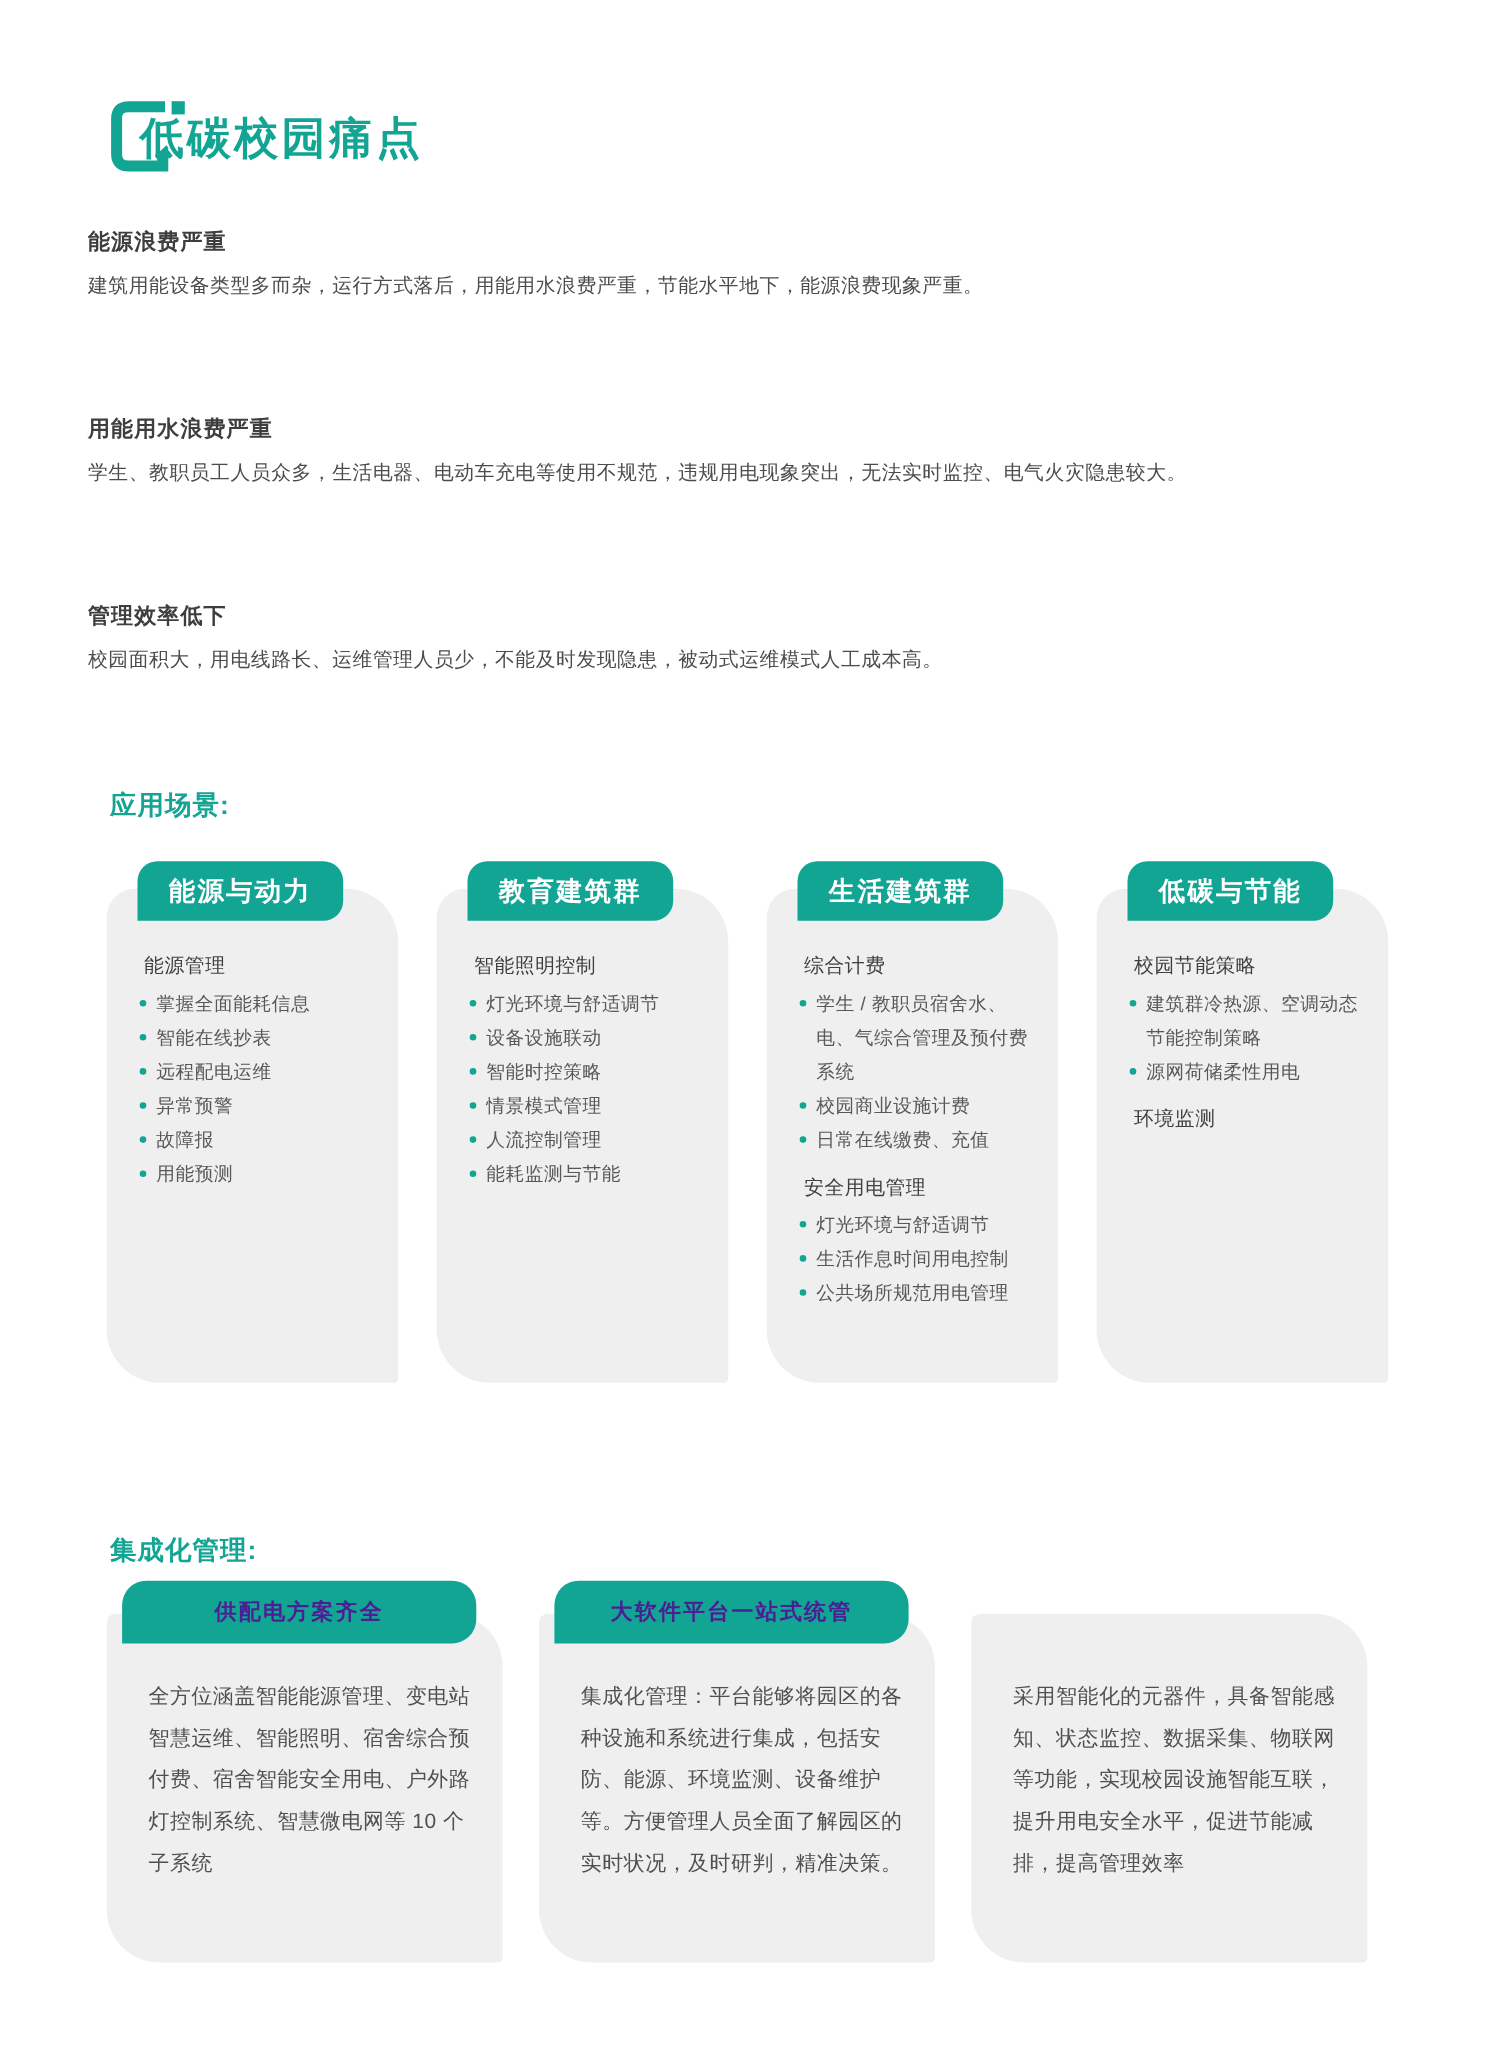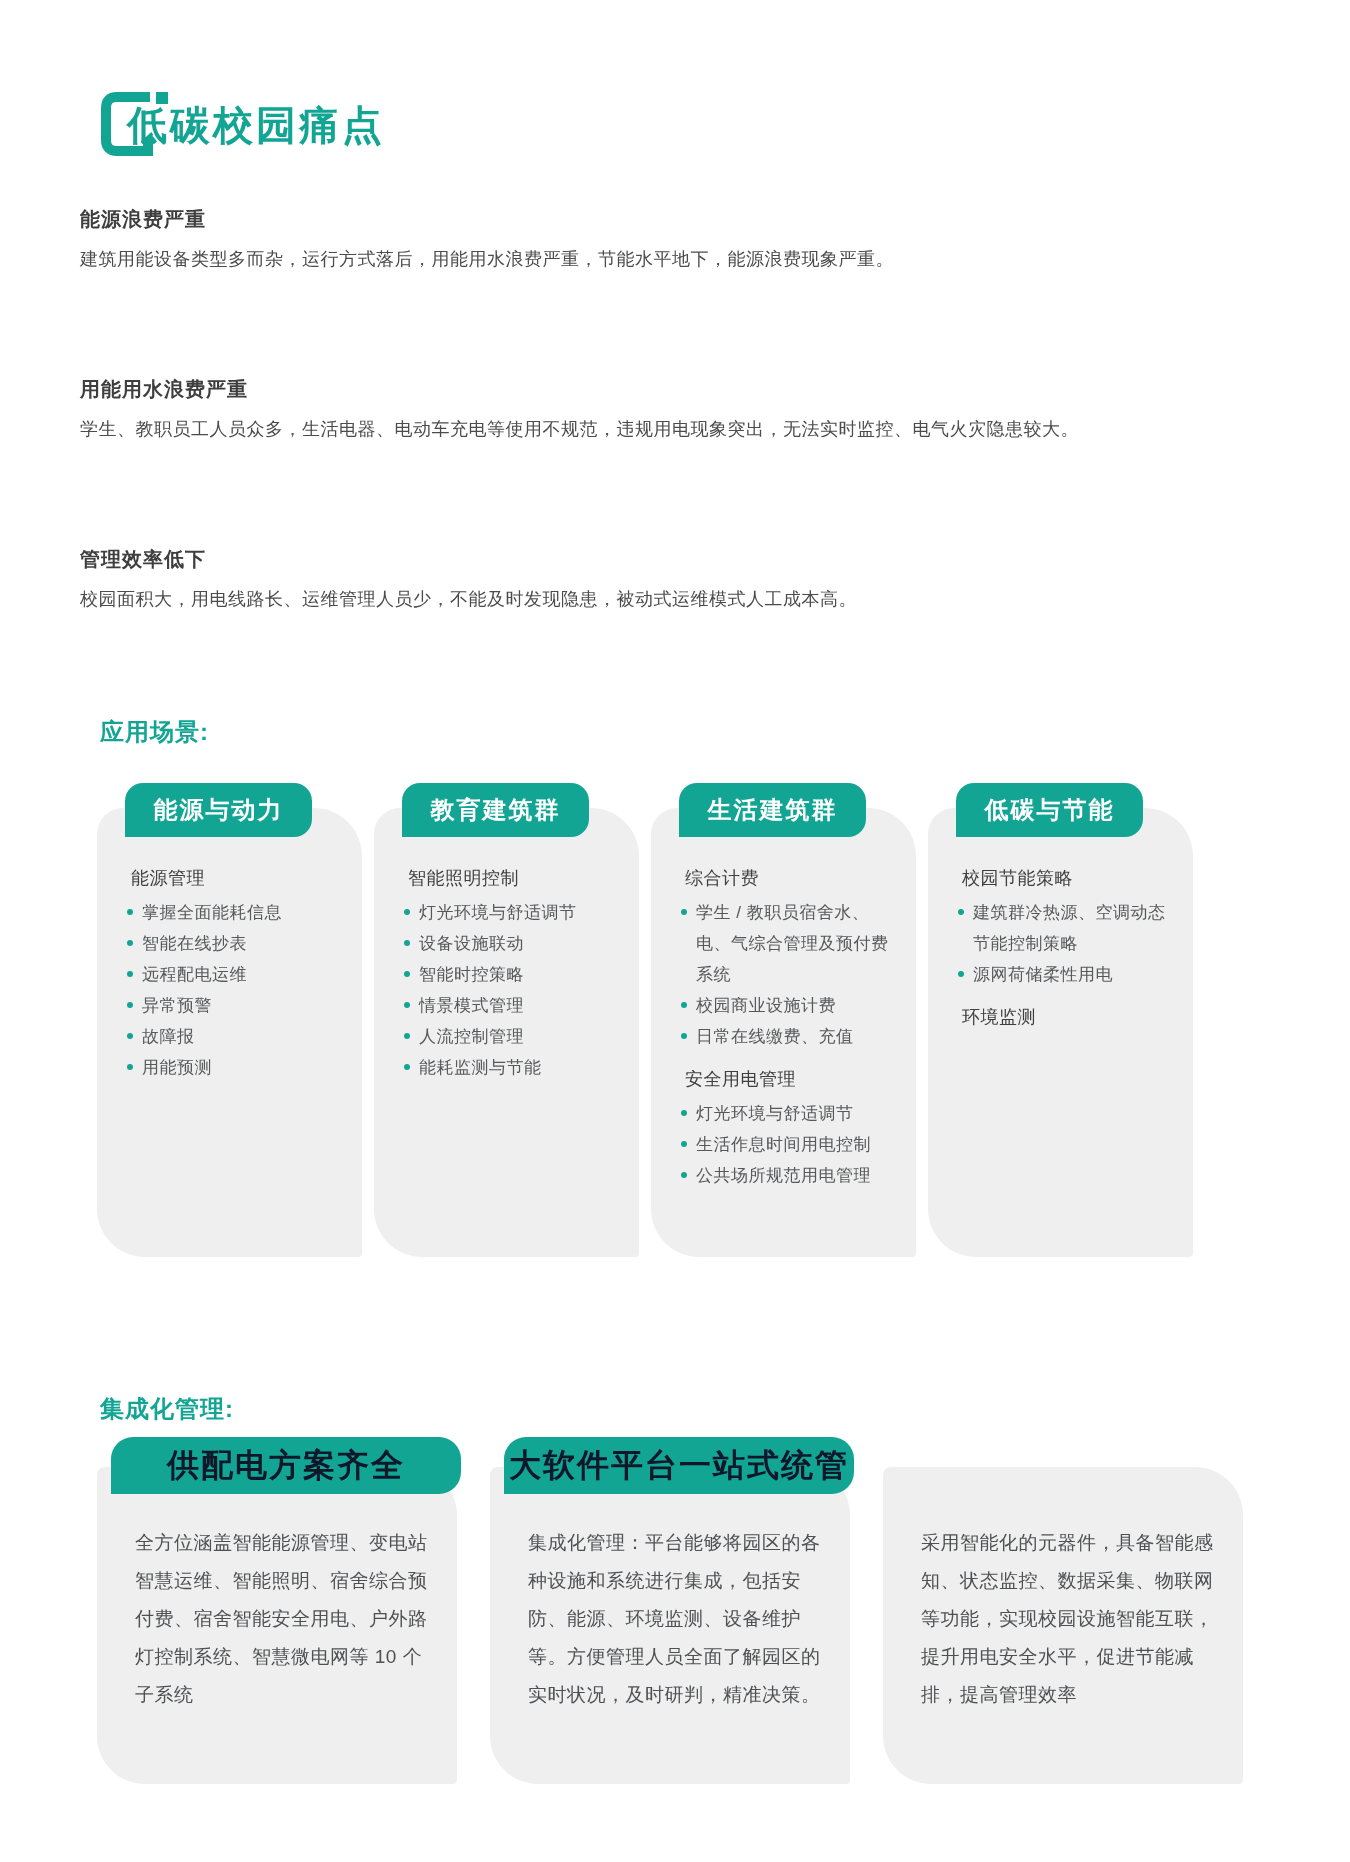--- a/index.html
+++ b/index.html
@@ -25,21 +25,21 @@
   
   .sec-label {
     margin-left:100px; font-size:24px; font-weight:bold;
     color:var(--accent); letter-spacing:1px;
   }
   .sec-label.scen { margin-top:26px; }
   .sec-label.high { margin-top:136px; }
   
   .scen-grid {
     margin:60px 0 0 97px;
-    display:grid; grid-template-columns:repeat(4,265px); column-gap:12px;
+    display:grid; grid-template-columns:repeat(4,265px); column-gap:35px;
   }
   .scard { position:relative; height:449px; background:var(--cardbg);
     border-radius:26px 48px 4px 48px; padding:58px 24px 0 30px; }
   .pill {
     position:absolute; top:-25px; left:28px; width:187px; height:54px;
     background:var(--accent); color:#ffffff; font-size:24px; font-weight:bold;
     letter-spacing:2px; border-radius:18px 18px 18px 0;
     display:flex; align-items:center; justify-content:center; z-index:2;
   }
   .shead { font-size:18px; font-weight:normal; color:#3f3f3f; margin:0 0 7px 4px; letter-spacing:0.5px; }
@@ -49,22 +49,22 @@
   .dot { flex:none; width:6px; height:6px; border-radius:50%; background:var(--accent); margin:12px 9px 0 0; }
   .itxt { white-space:pre-line; }
   
   .high-grid {
     margin:42px 0 0 97px;
     display:grid; grid-template-columns:repeat(3,360px); column-gap:33px;
   }
   .hcard { position:relative; height:317px; background:var(--cardbg);
     border-radius:8px 48px 4px 48px; padding:57px 22px 0 38px; }
   .hpill {
-    position:absolute; top:-30px; left:14px; width:350px; height:57px;
-    background:var(--accent); color:#0f172a; font-size:32px; font-weight:bold;
+    position:absolute; top:-30px; left:14px; width:322px; height:57px;
+    background:var(--accent); color:#4c1d95; font-size:20px; font-weight:bold;
     letter-spacing:2px; border-radius:22px 22px 22px 0;
     display:flex; align-items:center; justify-content:center; z-index:2;
   }
   .hdesc { font-size:19px; color:#4f5052; line-height:38px; letter-spacing:0.5px; }
 </style>
 </head>
 <body>
 
 <div class="header">
   <span class="hd-icon">

